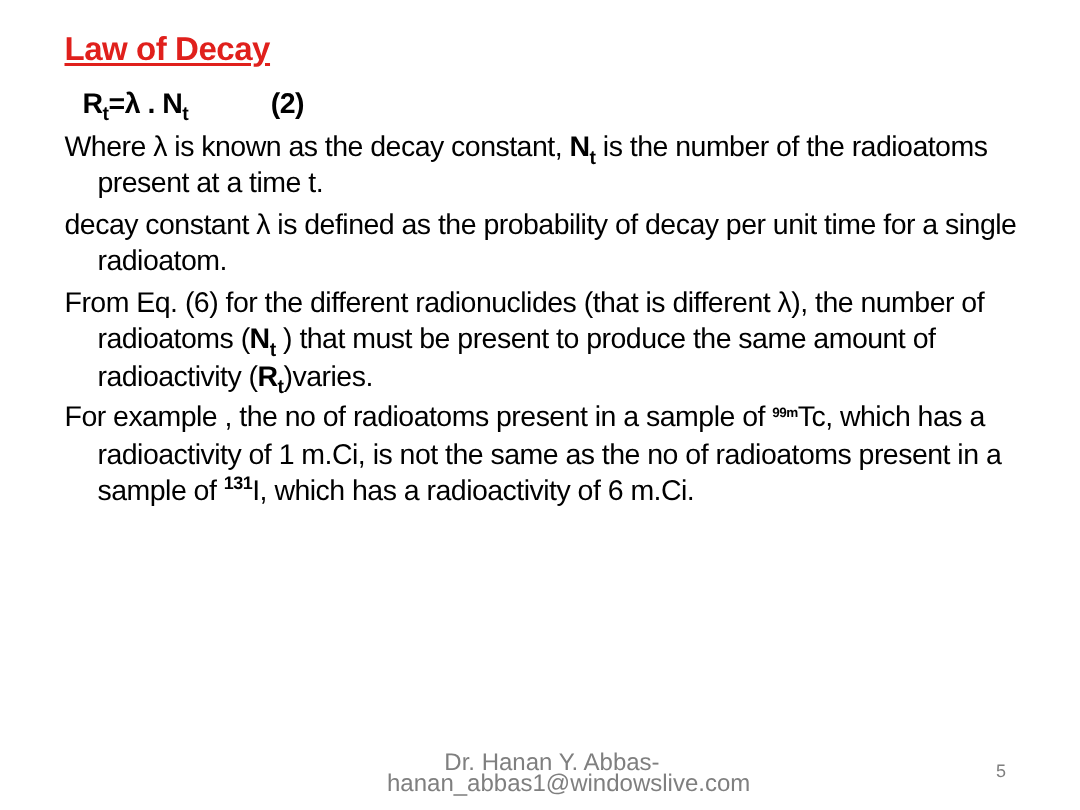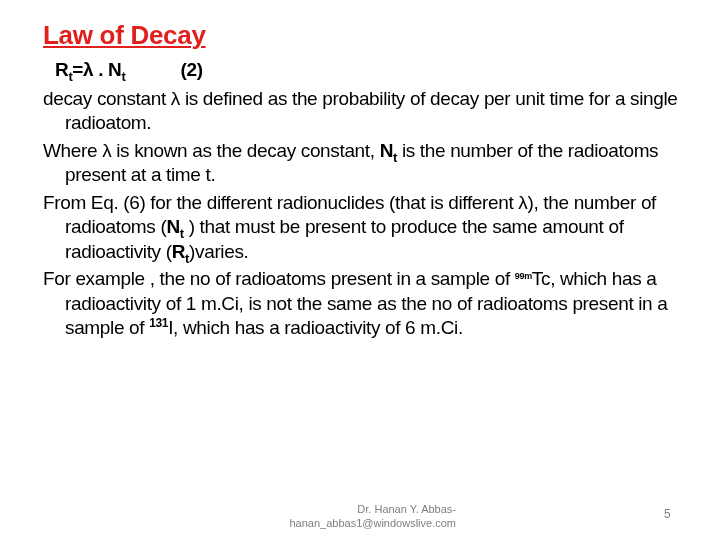--- a/index.html
+++ b/index.html
@@ -2,53 +2,53 @@
 <html><head>
   <meta charset="utf-8">
   <style>
     html, body { margin: 0; padding: 0; }
     body {
       width: 720px; height: 540px; background: #ffffff; position: relative; overflow: hidden;
       font-family: "Liberation Sans", sans-serif; color: #000;
     }
     .title {
       position: absolute; left: 43px; top: 20px;
-      font-size: 26px; font-weight: bold; color: #e0201c;
+      font-size: 22px; font-weight: bold; color: #e0201c;
       text-decoration: underline; text-decoration-thickness: 2px; text-underline-offset: 2px;
       letter-spacing: -0.3px;
     }
     .content {
       position: absolute; left: 43px; top: 58px; width: 665px;
       font-size: 19px; line-height: 24.5px; letter-spacing: -0.35px;
     }
     .eq { font-weight: bold; margin-bottom: 4px; margin-left: 12px; }
     .eq .num { margin-left: 55px; }
     .para { padding-left: 22px; text-indent: -22px; margin-bottom: 3px; }
     sub { font-size: 13px; vertical-align: -5px; line-height: 0; }
     sup { font-size: 12px; vertical-align: 7px; line-height: 0; font-weight: bold; }
     sup.tiny { font-size: 9px; vertical-align: 6px; }
     .footer {
-      position: absolute; left: 236px; top: 502px; width: 220px; text-align: right;
-      font-size: 11px; line-height: 14px; color: #7f7f7f;
+      position: absolute; left: 258px; top: 502px; width: 220px; text-align: center;
+      font-size: 16px; line-height: 14px; color: #7f7f7f;
     }
     .pagenum {
       position: absolute; left: 664px; top: 507px; font-size: 12px; color: #7f7f7f;
     }
   </style>
 </head>
 <body>
 
 <div class="title">Law of Decay</div>
 
 <div class="content">
   <div class="eq"><span>R</span><sub>t</sub><span>=λ . N</span><sub>t</sub><span class="num">(2)</span></div>
 
+  <div class="para"><span>Where λ is known as the decay constant, </span><b><span>N</span><sub>t</sub></b><span> is the number of the radioatoms present at a time t.</span></div>
+
   <div class="para">decay constant λ is defined as the probability of decay per unit time for a single radioatom.</div>
-
-  <div class="para"><span>Where λ is known as the decay constant, </span><b><span>N</span><sub>t</sub></b><span> is the number of the radioatoms present at a time t.</span></div>
 
 
   <div class="para"><span>From Eq. (6) for the different radionuclides (that is different λ), the number of radioatoms (</span><b><span>N</span><sub>t</sub></b><span> ) that must be present to produce the same amount of radioactivity (</span><b><span>R</span><sub>t</sub></b><span>)varies.</span></div>
 
   <div class="para"><span>For example , the no of radioatoms present in a sample of </span><sup class="tiny">99m</sup><span>Tc, which has a radioactivity of 1 m.Ci, is not the same as the no of radioatoms present in a sample of </span><sup>131</sup><span>I, which has a radioactivity of 6 m.Ci.</span></div>
 </div>
 
 <div class="footer">
   <div>Dr. Hanan Y. Abbas-</div>
   <div>hanan_abbas1@windowslive.com</div>

